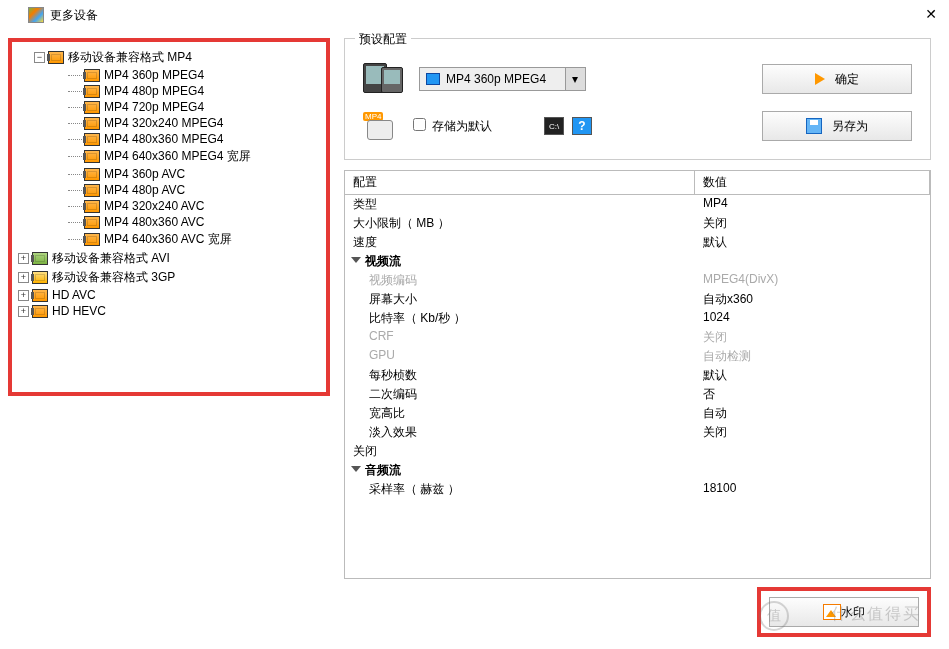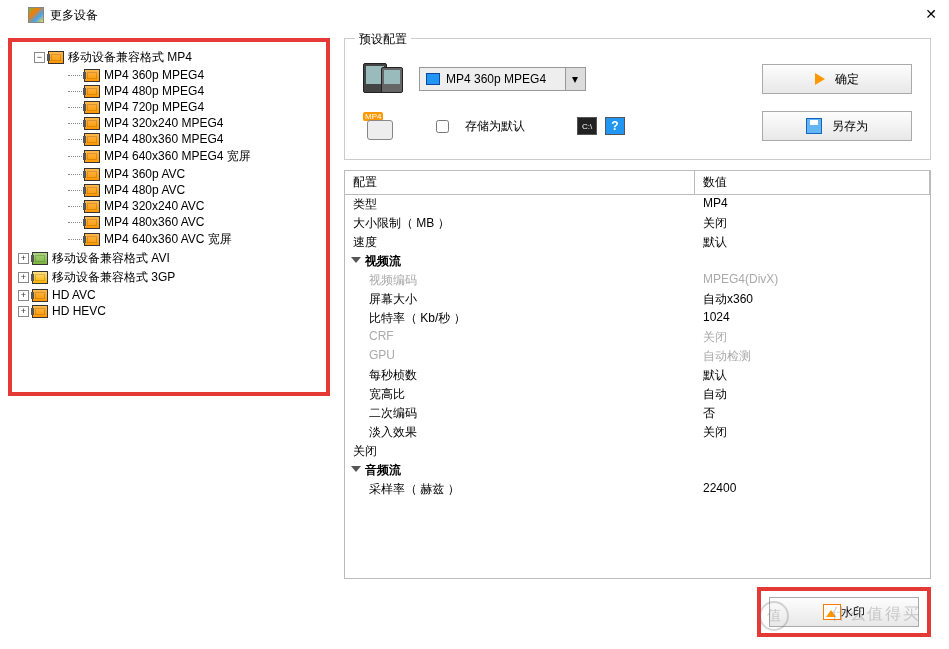--- a/index.html
+++ b/index.html
@@ -36,21 +36,21 @@
 .combo { flex:1; max-width:260px; height:24px; border:1px solid #999; background:#eee; display:flex; align-items:center; padding:0 6px; cursor:pointer; position:relative;}
 .combo .film{width:14px;height:12px;background:#2196f3;border:1px solid #0d47a1;margin-right:6px;}
 .combo .arrow{position:absolute; right:0; top:0; bottom:0; width:20px; background:#ddd; border-left:1px solid #999; display:flex;align-items:center;justify-content:center;}
 .btn { width:150px; height:30px; border:1px solid #aaa; background:linear-gradient(#fdfdfd,#e8e8e8); display:flex; align-items:center; justify-content:center; gap:10px; cursor:pointer;}
 .btn .arr-r { width:0;height:0;border-top:6px solid transparent;border-bottom:6px solid transparent;border-left:10px solid #ff9800;}
 .btn .disk { width:16px;height:16px;background:#64b5f6;border:1px solid #1565c0;position:relative;}
 .btn .disk::after{content:"";position:absolute;left:3px;top:1px;width:8px;height:5px;background:#fff;}
 .mp4-badge { width:34px;height:28px; position:relative;}
 .mp4-badge .tag{position:absolute;top:0;left:0;background:#ff9800;color:#fff;font-size:8px;padding:0 2px;border-radius:2px;}
 .mp4-badge .reel{position:absolute;bottom:0;left:4px;width:26px;height:20px;background:#eee;border:1px solid #888;border-radius:3px;}
-.checkbox-row { display:flex; align-items:center; gap:16px; margin-left:27px;}
+.checkbox-row { display:flex; align-items:flex-start; gap:6px; margin-left:4px;}
 .checkbox-row input{width:13px;height:13px;}
 .mini-icons { display:flex; gap:8px; margin-left:40px;}
 .mini-icons .mi{width:20px;height:18px;border:1px solid #555;}
 .mi.black{background:#222;color:#fff;font-size:8px;display:flex;align-items:center;justify-content:center;}
 .mi.blue{background:#2196f3;color:#fff;display:flex;align-items:center;justify-content:center;font-weight:bold;}
 .grid-wrap { border:1px solid #bbb; flex:1; min-height:0; display:flex; flex-direction:column; margin-bottom:8px;}
 .grid-head { display:flex; background:#fff; border-bottom:1px solid #bbb;}
 .grid-head .gh { padding:3px 8px; border-right:1px solid #bbb;}
 .gh.c1{width:350px;font-family:Liberation Mono, monospace;} .gh.c2{flex:1;}
 .grid-body { flex:1; overflow-y:auto; position:relative;}
@@ -302,41 +302,41 @@
           </div>
           <div class="grow disabled">
             <div class="gc1 indent">GPU</div>
             <div class="gc2">自动检测</div>
           </div>
           <div class="grow">
             <div class="gc1 indent">每秒桢数</div>
             <div class="gc2">默认</div>
           </div>
           <div class="grow">
+            <div class="gc1 indent">二次编码</div>
+            <div class="gc2">否</div>
+          </div>
+          <div class="grow">
             <div class="gc1 indent">宽高比</div>
             <div class="gc2">自动</div>
-          </div>
-          <div class="grow">
-            <div class="gc1 indent">二次编码</div>
-            <div class="gc2">否</div>
           </div>
           <div class="grow">
             <div class="gc1 indent">淡入效果</div>
             <div class="gc2">关闭</div>
           </div>
           <div class="grow">
             <div class="gc2">关闭</div>
           </div>
           <div class="grow header-row">
             <div class="gc1 "><span class="tri"></span>音频流</div>
             <div class="gc2"></div>
           </div>
           <div class="grow">
             <div class="gc1 indent">采样率（ 赫兹 ）</div>
-            <div class="gc2">22400</div>
+            <div class="gc2">18100</div>
           </div>
         </div>
     </div>
 
     <div class="bottom-row">
       <div class="bottom-highlight">
         <div class="btn-water">
           <div class="pic"></div>
           <span>水印</span>
         </div>

